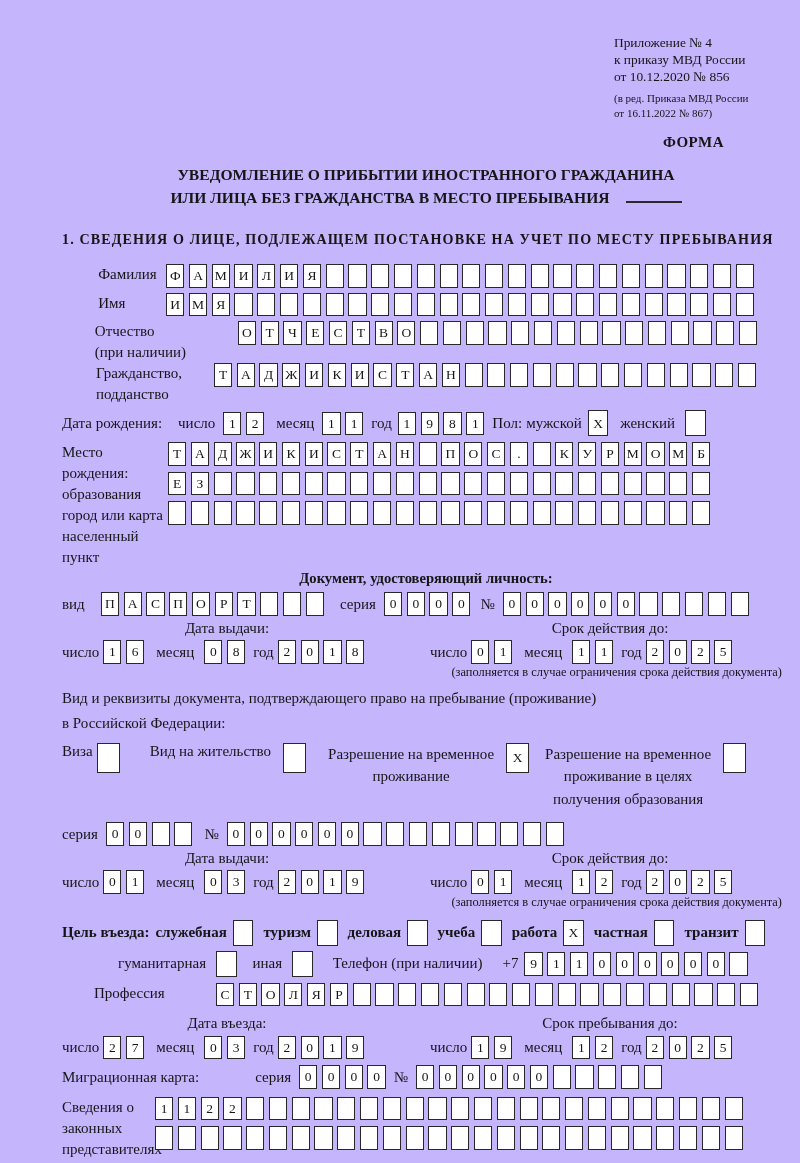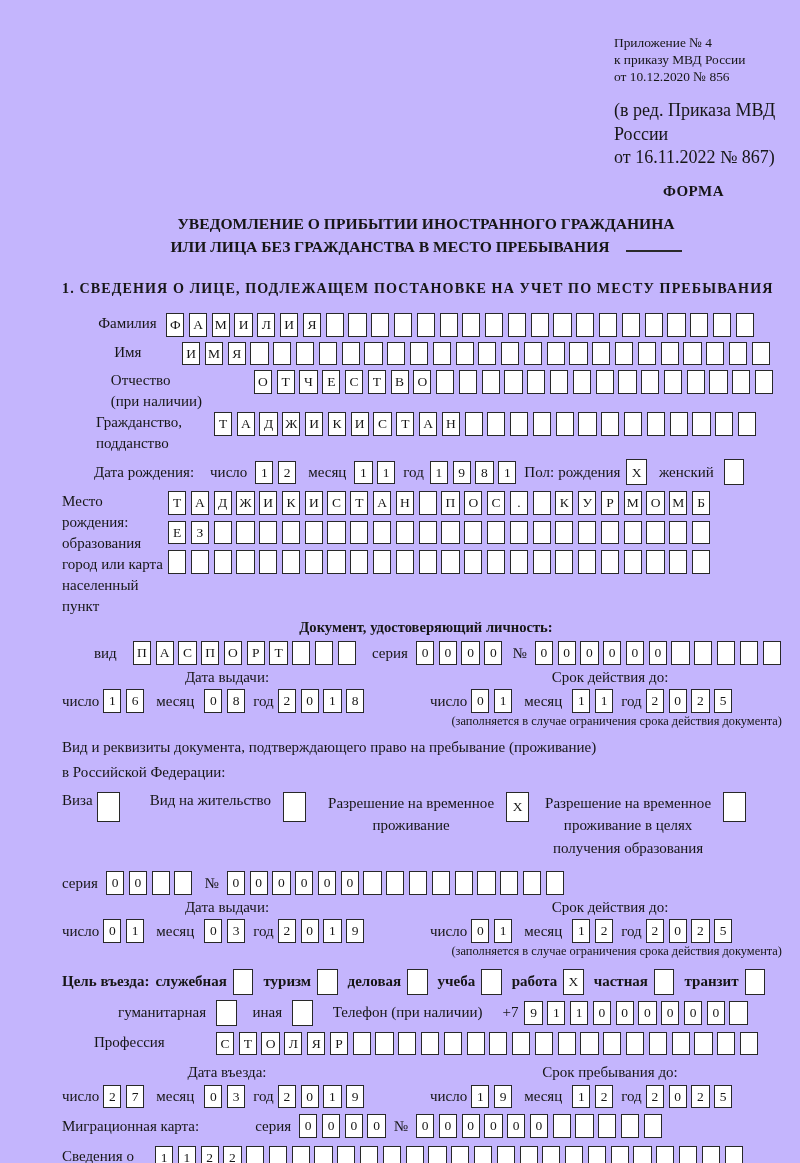--- a/index.html
+++ b/index.html
@@ -5,21 +5,21 @@
   html,body{margin:0;padding:0;background:#ffffff;}
   .page{
     width:800px;height:1163px;box-sizing:border-box;overflow:hidden;
     padding:34px 10px 0 62px;background:#c4b5fd;position:relative;
     font-family:"Liberation Serif", "DejaVu Serif", serif;color:#161616;
   }
   
   .lab{font-size:15px;white-space:nowrap;}
   .b{font-weight:bold;}
   .annex{margin-left:552px;font-size:13.4px;line-height:1.28;}
-  .rev{margin-top:14px;font-size:18px;line-height:1.28;}
+  .rev{margin-top:6px;font-size:11px;line-height:1.28;}
   .forma{margin-top:14px;padding-right:66px;text-align:right;font-weight:bold;font-size:15px;letter-spacing:.5px;}
   .title{margin-top:12px;text-align:center;font-weight:bold;font-size:15.6px;line-height:1.5;}
   .blank{display:inline-block;width:56px;border-bottom:2px solid #2a2a2a;margin-left:16px;}
   .sec1{margin-top:22px;font-weight:bold;font-size:14.1px;letter-spacing:1.1px;white-space:nowrap;}
   .note-r{text-align:right;padding-right:8px;font-size:12.4px;margin-top:1px;}
   
   .cells{display:inline-flex;gap:4.6px;flex:0 0 auto;}
   .cell{
     flex:0 0 auto;width:16.2px;height:21.5px;border:1.6px solid #282828;
     display:flex;align-items:center;justify-content:center;
@@ -27,21 +27,21 @@
   }
   .cb .cell{width:18.5px;height:24px;}
   .cb-lg .cell{width:21px;height:28px;}
   
   .frow{display:flex;align-items:flex-start;justify-content:center;}
   .irow{display:flex;align-items:center;}
   .labcol{flex:0 0 auto;font-size:15px;line-height:21px;}
   .w68{width:68px;} .w143{width:143px;} .w118{width:118px;} .w106{width:106px;} .w93{width:93px;}
   .ml4{margin-left:4px;} .ml6{margin-left:6px;} .ml8{margin-left:8px;} .ml10{margin-left:10px;}
   .ml12{margin-left:12px;} .ml16{margin-left:16px;} .ml20{margin-left:20px;}
-  .mt5{margin-top:5px;margin-left:32px;} .mt6{margin-top:6px;}
+  .mt5{margin-top:5px;} .mt6{margin-top:6px;}
   .rowgap > * + *{margin-top:6px;}
   
   .datepair{display:flex;margin-top:3px;}
   .dp-left{width:368px;}
   .dp-right{flex:1;}
   .dp-head{font-size:15px;text-align:center;line-height:1.3;}
   .dp-left .dp-head{width:330px;}
   .dp-row{display:flex;align-items:center;margin-top:2px;}
   
   .opts{display:flex;align-items:flex-start;margin-top:6px;}
@@ -219,21 +219,21 @@
         <span class="cell">1</span>
       </span>
     <span class="lab ml8">год</span>
     <span class="cells ml6">
         <span class="cell">1</span>
         <span class="cell">9</span>
         <span class="cell">8</span>
         <span class="cell">1</span>
       </span>
     <span class="lab ml8">Пол:</span>
-    <span class="lab ml4">рождения</span>
+    <span class="lab ml4">мужской</span>
     <span class="cells cb ml6">
         <span class="cell">X</span>
       </span>
     <span class="lab ml12">женский</span>
     <span class="cells cb ml10">
         <span class="cell"></span>
       </span>
   </div>
 
   <div class="frow mt6">

